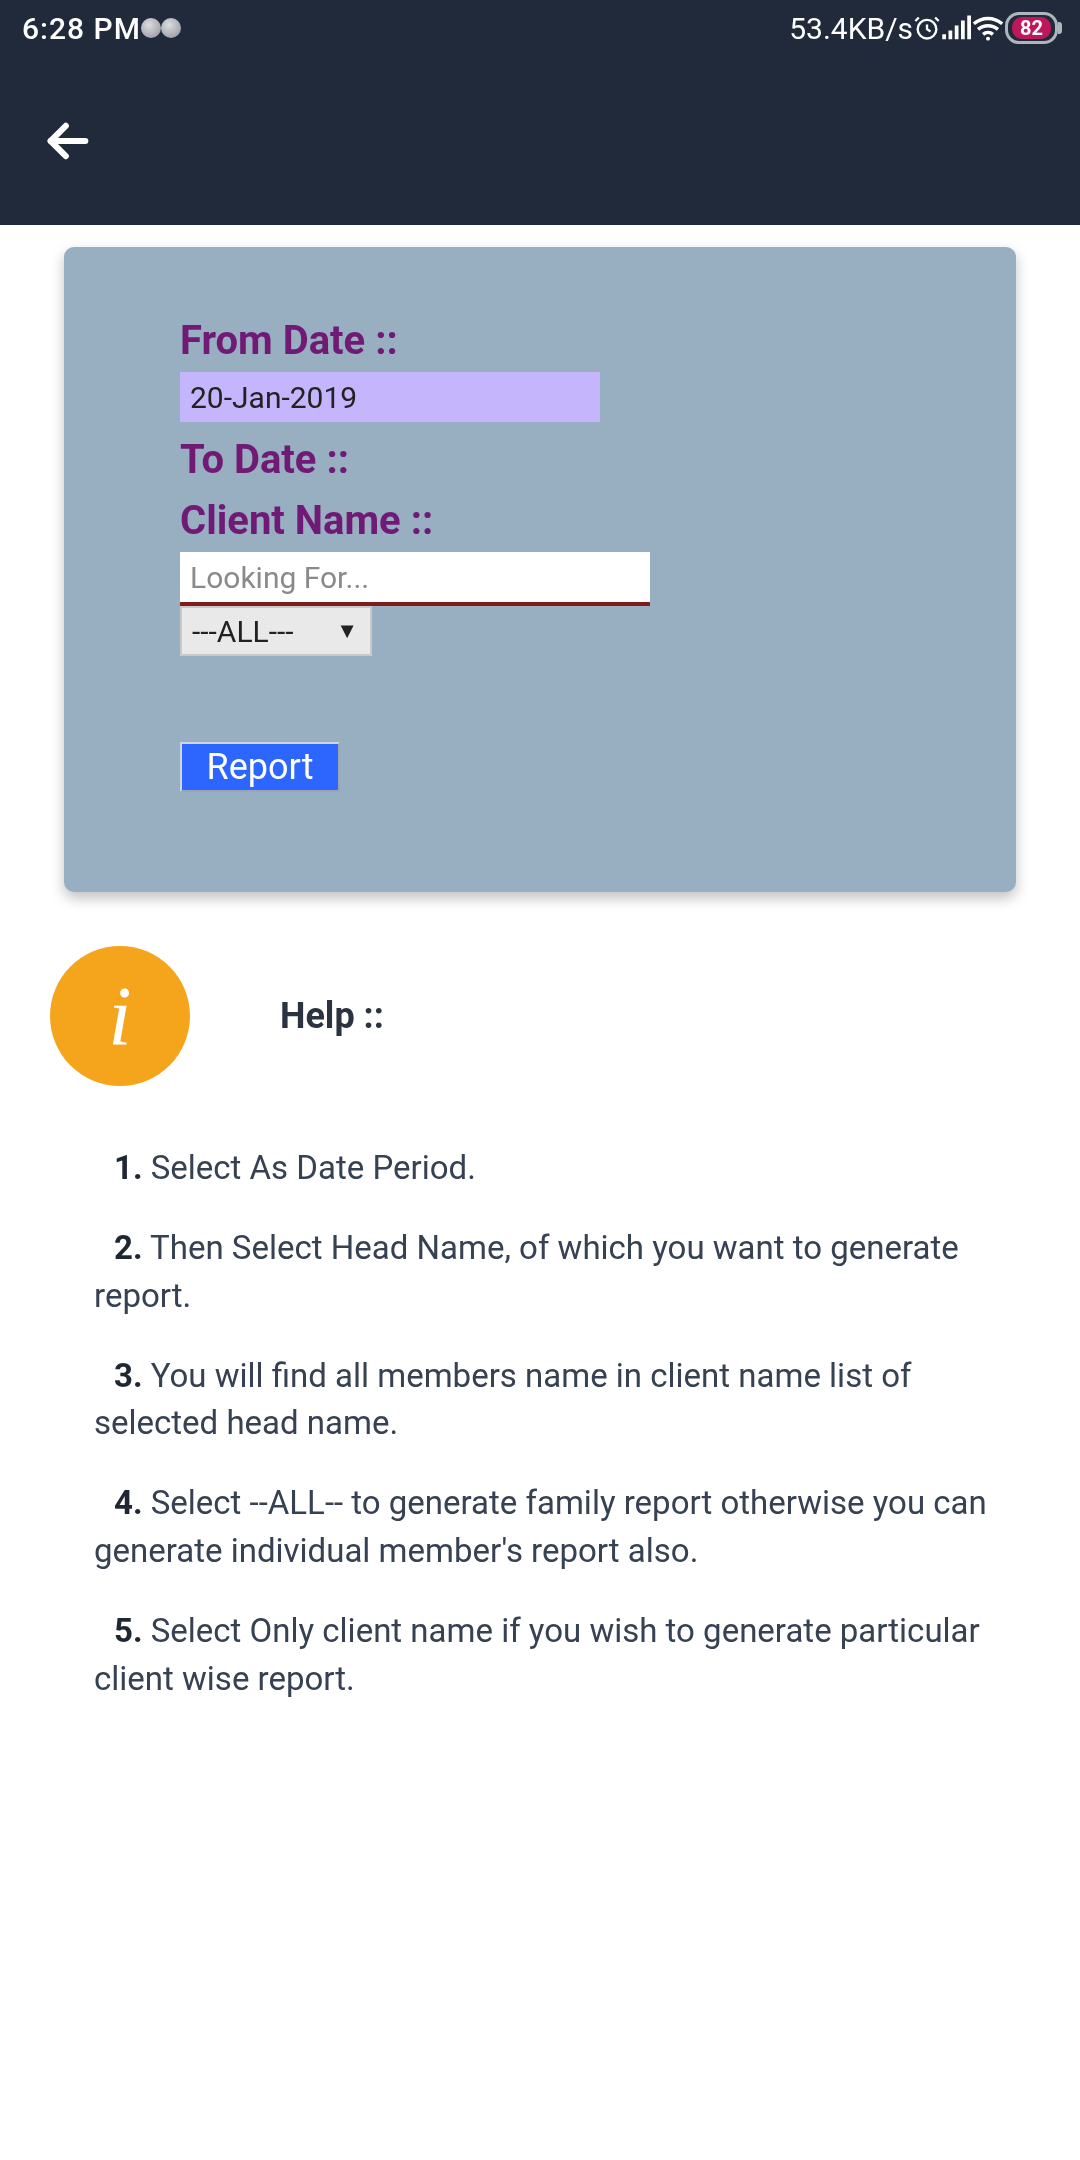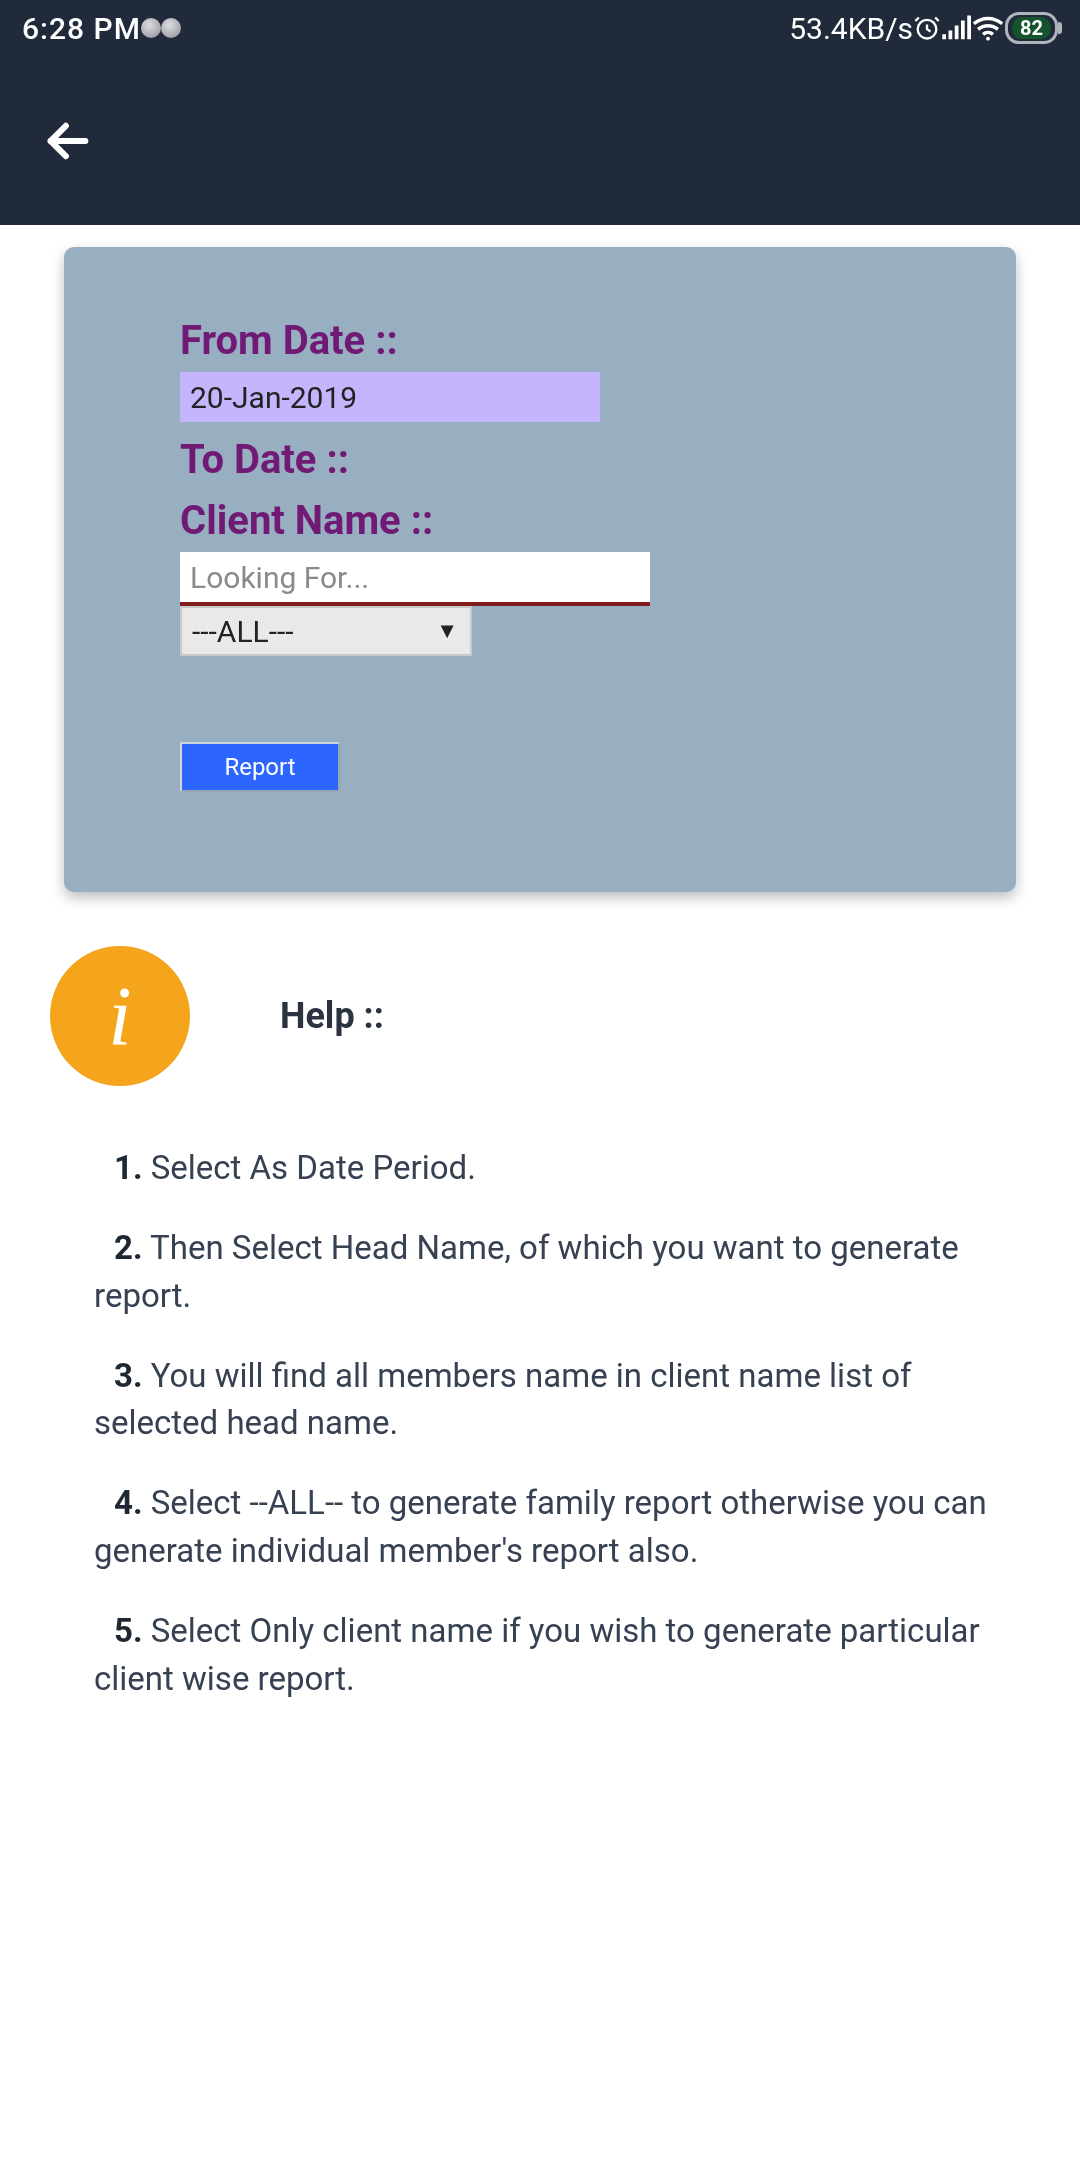--- a/index.html
+++ b/index.html
@@ -60,21 +60,21 @@
     position: absolute;
     right: -7px;
     top: 50%;
     transform: translateY(-50%);
     width: 4px;
     height: 12px;
     background: #aeb5bc;
     border-radius: 0 3px 3px 0;
   }
   .battery-fill {
-    background: #14532d;
+    background: #be185d;
     color: #ffffff;
     font-size: 20px;
     font-weight: 700;
     padding: 0 8px;
     border-radius: 10px;
     line-height: 22px;
   }
   
   .app-toolbar {
     width: 100%;
@@ -126,21 +126,21 @@
     border-bottom: 4px solid #7f1d1d;
     font-size: 30px;
     padding: 8px 10px;
     outline: none;
     display: block;
   }
   .search-input::placeholder {
     color: #8a8a8a;
   }
   .dropdown {
-    width: 292px;
+    width: 192px;
     height: 50px;
     background: #e9e9e9;
     border: 2px solid #c9c9c9;
     display: flex;
     align-items: center;
     justify-content: space-between;
     padding: 0 12px 0 10px;
     font-size: 30px;
     color: #222;
     margin-top: 0;
@@ -150,21 +150,21 @@
   }
   .report-btn {
     margin-top: 86px;
     width: 160px;
     height: 50px;
     background: #2d66ff;
     color: #ffffff;
     border: 2px solid #9aa6b3;
     border-top-color: #cfd6de;
     border-left-color: #cfd6de;
-    font-size: 24px;
+    font-size: 36px;
     display: flex;
     align-items: center;
     justify-content: center;
     cursor: pointer;
   }
   
   .help-header {
     display: flex;
     align-items: center;
     gap: 90px;

